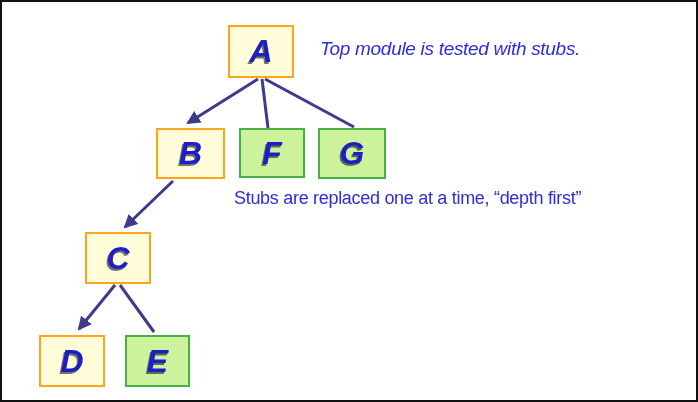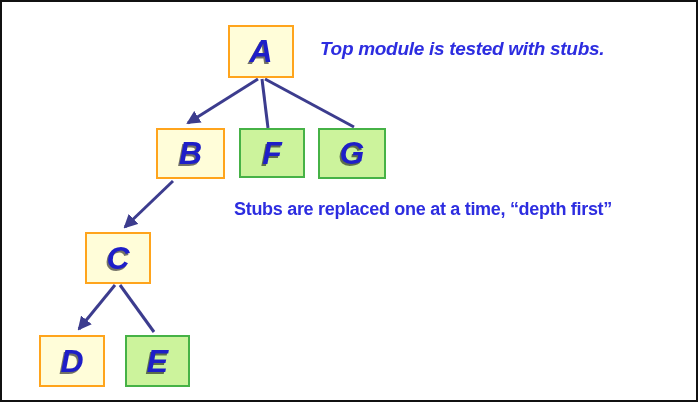--- a/index.html
+++ b/index.html
@@ -49,21 +49,21 @@
     background: var(--module-fill, #fffdd9);
     border: 2px solid var(--module-border, #ffa41c);
   }
   .node.stub {
     background: var(--stub-fill, #ccf39c);
     border: 2px solid var(--stub-border, #46b246);
   }
   .annotation {
     position: absolute;
     color: var(--annotation-text, #2d2de0);
-    font-weight: bold;
+    font-weight: normal;
     font-size: 18px;
     letter-spacing: -0.3px;
     white-space: nowrap;
     line-height: 25px;
   }
   .annotation.italic {
     font-style: italic;
   }
 </style>
 </head>
@@ -94,16 +94,16 @@
   <div class="node stub" style="left:316px; top:126px; width:68px; height:51px;">G</div>
 
   <div class="node module" style="left:83px; top:230px; width:66px; height:52px;">C</div>
 
   <div class="node module" style="left:37px; top:333px; width:66px; height:52px;">D</div>
 
   <div class="node stub" style="left:123px; top:333px; width:65px; height:52px;">E</div>
 
   <div class="annotation italic" style="left:318px; top:34px; font-size:19px;">Top module is tested with stubs.</div>
 
-  <div class="annotation" style="left:232px; top:195px;">Stubs are replaced one at a time, “depth first”</div>
+  <div class="annotation" style="left:232px; top:184px;">Stubs are replaced one at a time, “depth first”</div>
 
 
 </div>
 
 </body></html>

